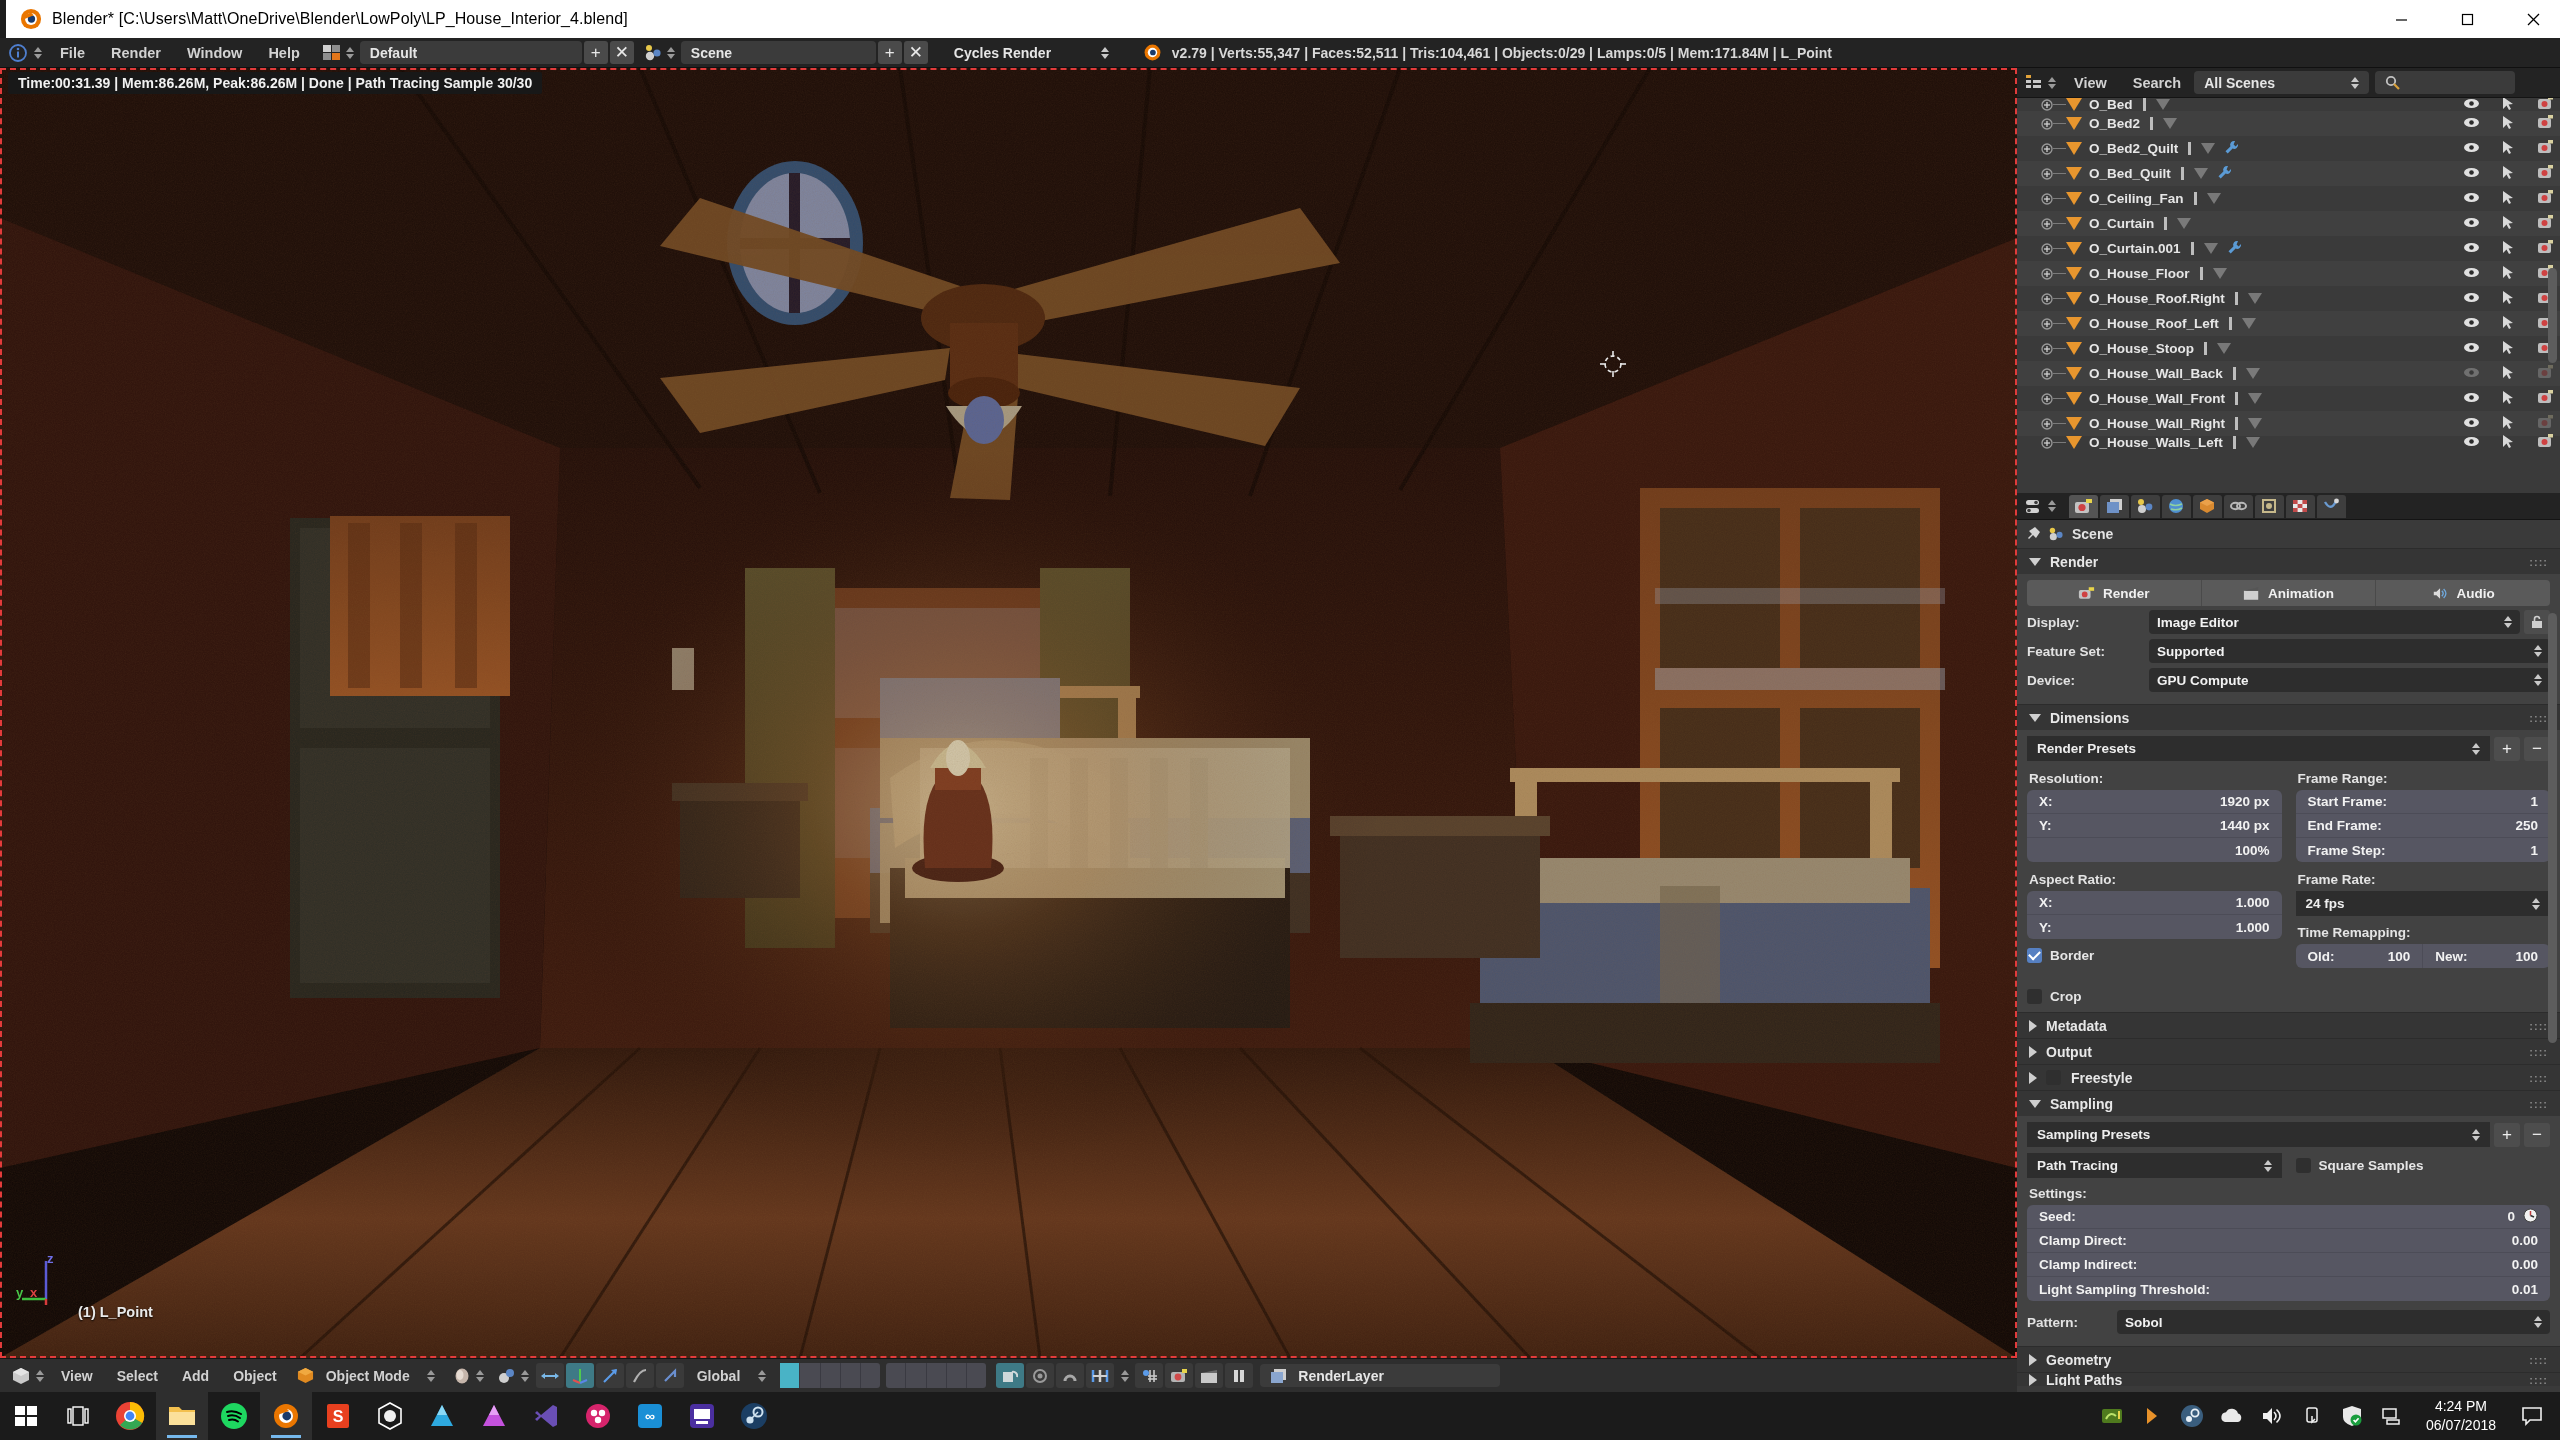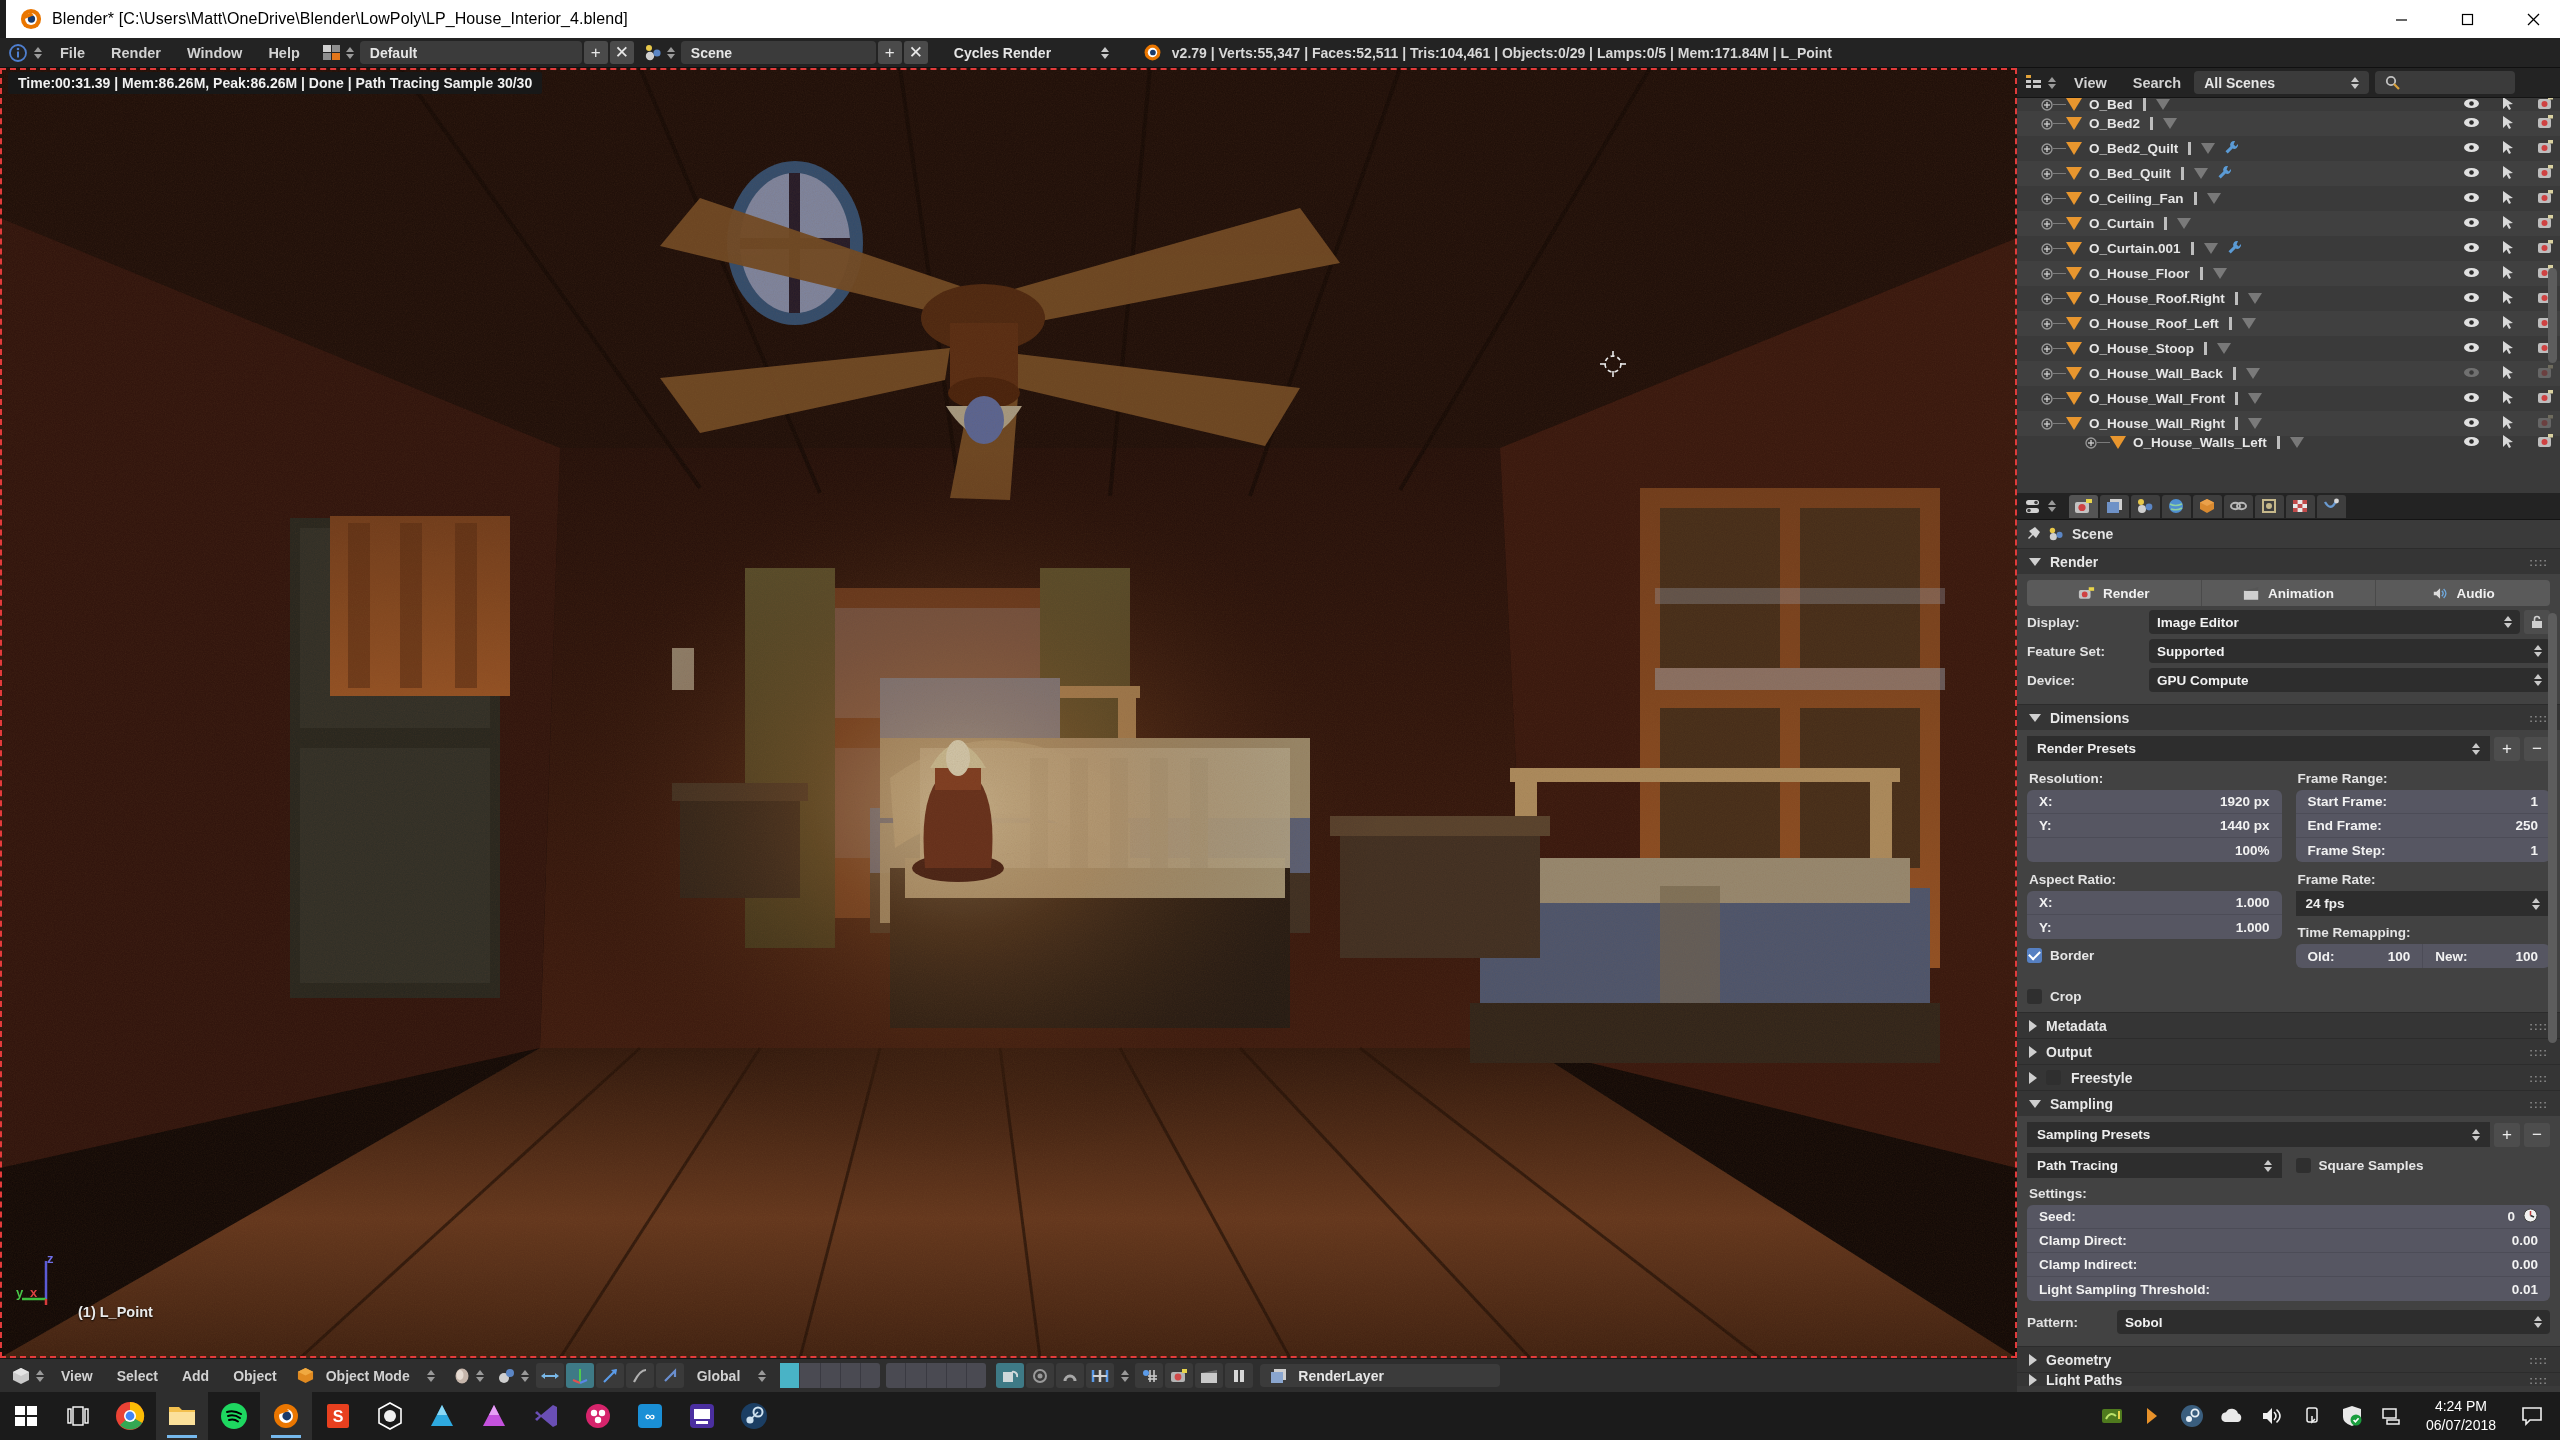--- a/index.html
+++ b/index.html
@@ -1039,21 +1039,21 @@
               <span><svg width="13" height="15" viewBox="0 0 13 15">
                   <polygon points="1,1 1,13 4.5,9.5 7,14 9,13 6.5,8.5 11,8" fill="#d8d8d8"></polygon>
                 </svg></span>
               <span style="opacity:0.3"><svg width="17" height="14" viewBox="0 0 17 14">
                   <rect x="1" y="3" width="13" height="10" rx="2" fill="#bdbdbd"></rect>
                   <circle cx="7.5" cy="8" r="3" fill="#cf4242"></circle>
                   <rect x="11" y="0" width="5" height="3.5" fill="#d8d0a0"></rect>
                 </svg></span>
             </span>
           </div>
-          <div class="out-row" style="height: 13px; padding-left: 44px;">
+          <div class="out-row" style="height: 13px;">
             <span class="out-plus"><svg width="12" height="12" viewBox="0 0 12 12">
                 <circle cx="6" cy="6" r="5" fill="none" stroke="#9a9a9a" stroke-width="1.3"></circle>
                 <line x1="6" y1="3" x2="6" y2="9" stroke="#cfcfcf" stroke-width="1.3"></line>
                 <line x1="3" y1="6" x2="9" y2="6" stroke="#cfcfcf" stroke-width="1.3"></line>
               </svg></span>
             <span class="out-dash"></span>
             <span class="mesh-tri"></span>
             <span class="out-name">O_House_Walls_Left</span>
             <span class="out-bar"></span>
             <span class="datatri"></span>

